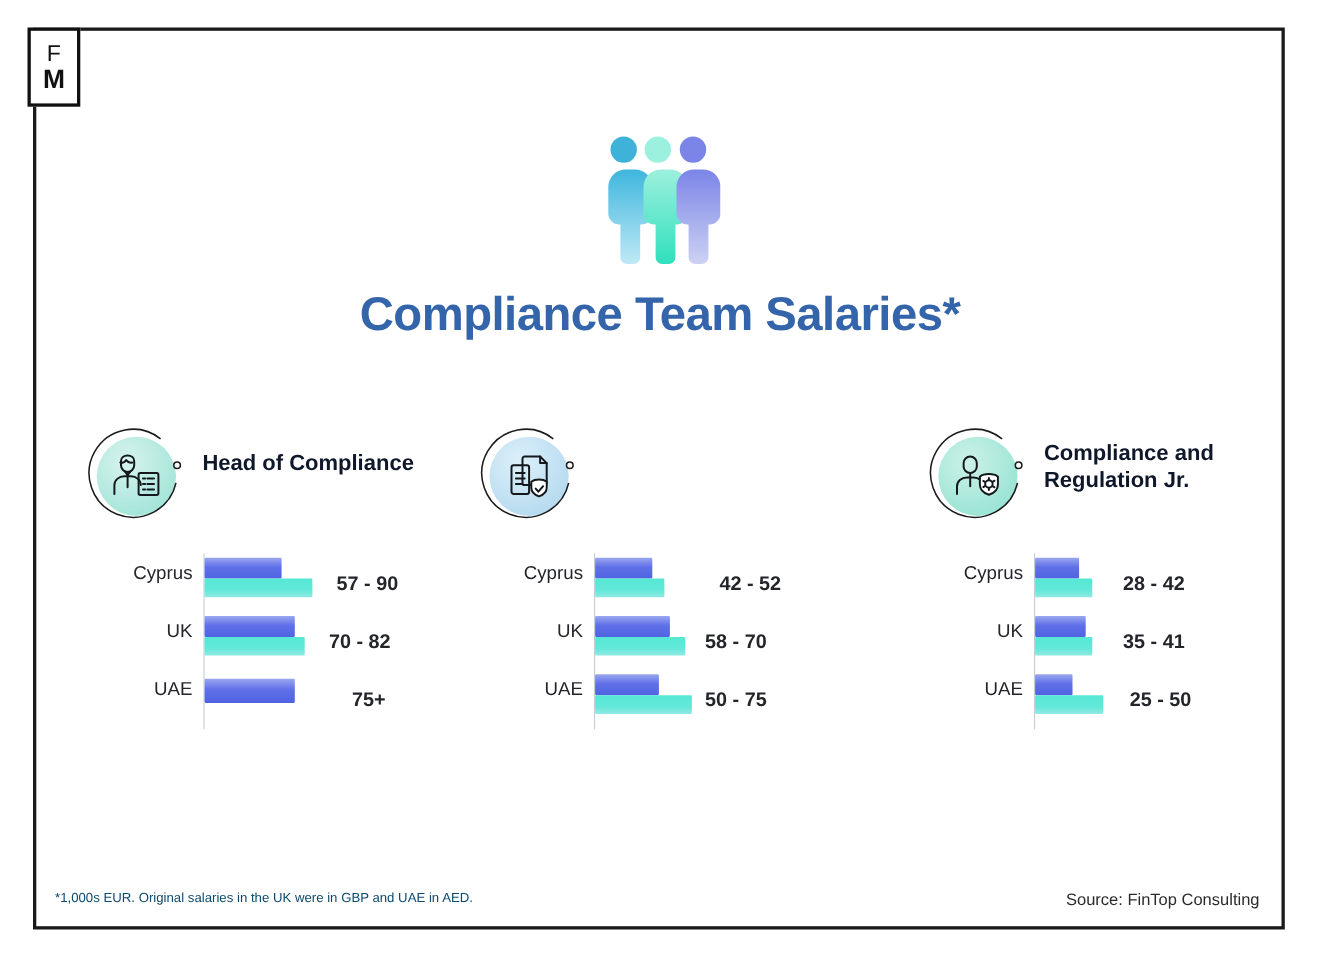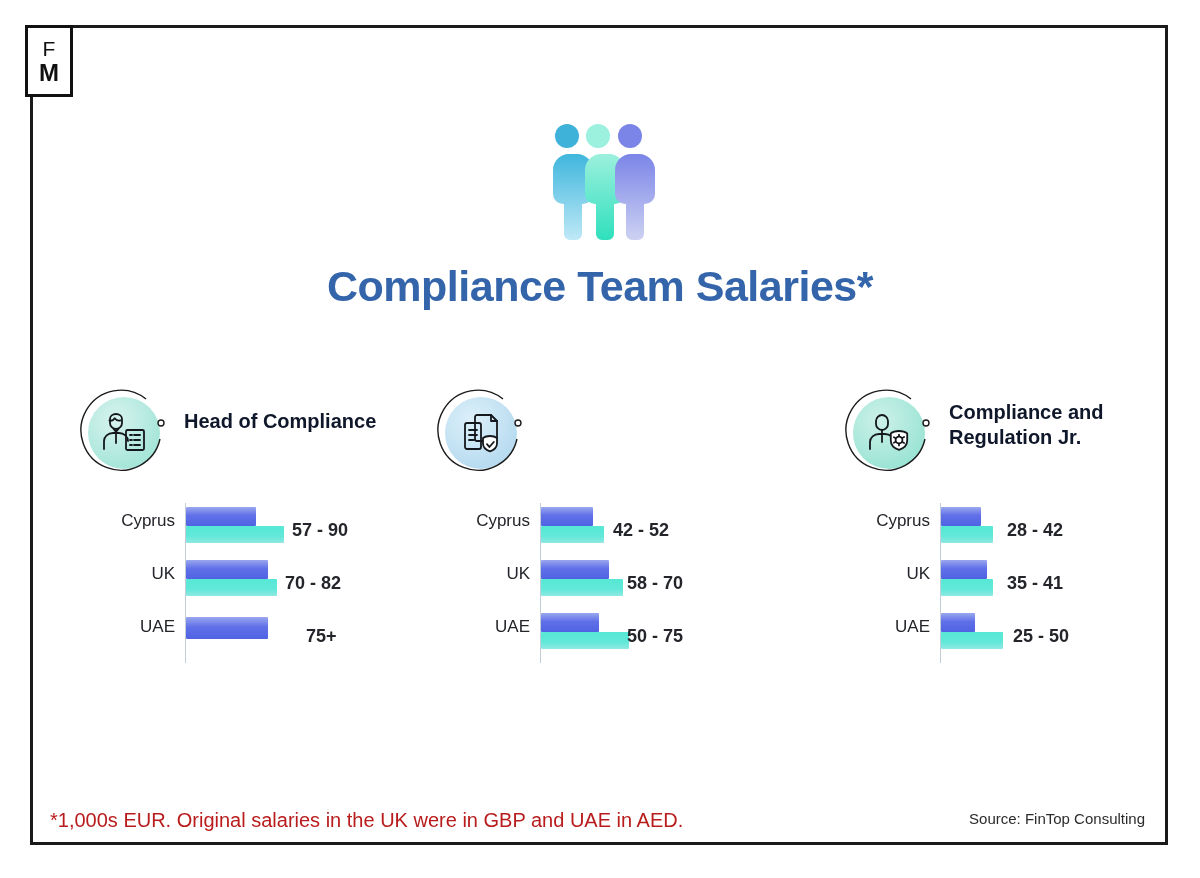--- a/index.html
+++ b/index.html
@@ -56,24 +56,24 @@
   .row{position:absolute;height:48px;width:340px;}
   .rowlabel{
     position:absolute;right:0;top:12px;
     font-size:17px;color:#23252a;font-weight:400;text-align:right;
     white-space:nowrap;
   }
   .barmin{position:absolute;top:8px;height:19px;border-radius:1px;
     background:linear-gradient(180deg,#9aa7ef 0%,#6070e8 45%,#4f63e2 100%);}
   .barmax{position:absolute;top:27px;height:17px;border-radius:1px;
     background:linear-gradient(180deg,#56e8d5 0%,#62e8d9 60%,#8fe9e2 100%);}
-  .rangetxt{position:absolute;top:21px;font-size:18px;font-weight:700;color:#23252a;white-space:nowrap;}
+  .rangetxt{position:absolute;top:21px;font-size:18px;font-weight:700;color:#23252a;white-space:nowrap;margin-left:14px;}
 
   .footnote{
-    position:absolute;left:50px;top:809px;font-size:20px;color:#b91c1c;
+    position:absolute;left:50px;top:809px;font-size:12px;color:#0c4a6e;
   }
   .source{
     position:absolute;right:55px;top:810px;font-size:15px;color:#2b2b2b;
   }
 
   
   .wm{position:absolute;left:930px;top:782px;width:270px;height:96px;pointer-events:none;}
   .wm-cn{
     position:absolute;left:0;top:-4px;font-size:52px;font-weight:700;
     color:rgba(255,255,255,0);-webkit-text-stroke:1.6px rgba(150,165,185,0.55);
@@ -187,21 +187,21 @@
         </g>
       </svg>
     </div>
     <div class="chart">
       <div class="axis"></div>
 
       <div class="row" style="top:4px;">
         <div class="rowlabel" style="right:247px;">Cyprus</div>
         <div class="barmin" style="left:104px;width:52px;"></div>
         <div class="barmax" style="left:104px;width:63px;"></div>
-        <div class="rangetxt" style="left:176px;">42 - 52</div>
+        <div class="rangetxt" style="left:203px;">42 - 52</div>
       </div>
 
       <div class="row" style="top:57px;">
         <div class="rowlabel" style="right:247px;">UK</div>
         <div class="barmin" style="left:104px;width:68px;"></div>
         <div class="barmax" style="left:104px;width:82px;"></div>
         <div class="rangetxt" style="left:190px;">58 - 70</div>
       </div>
 
       <div class="row" style="top:110px;">

